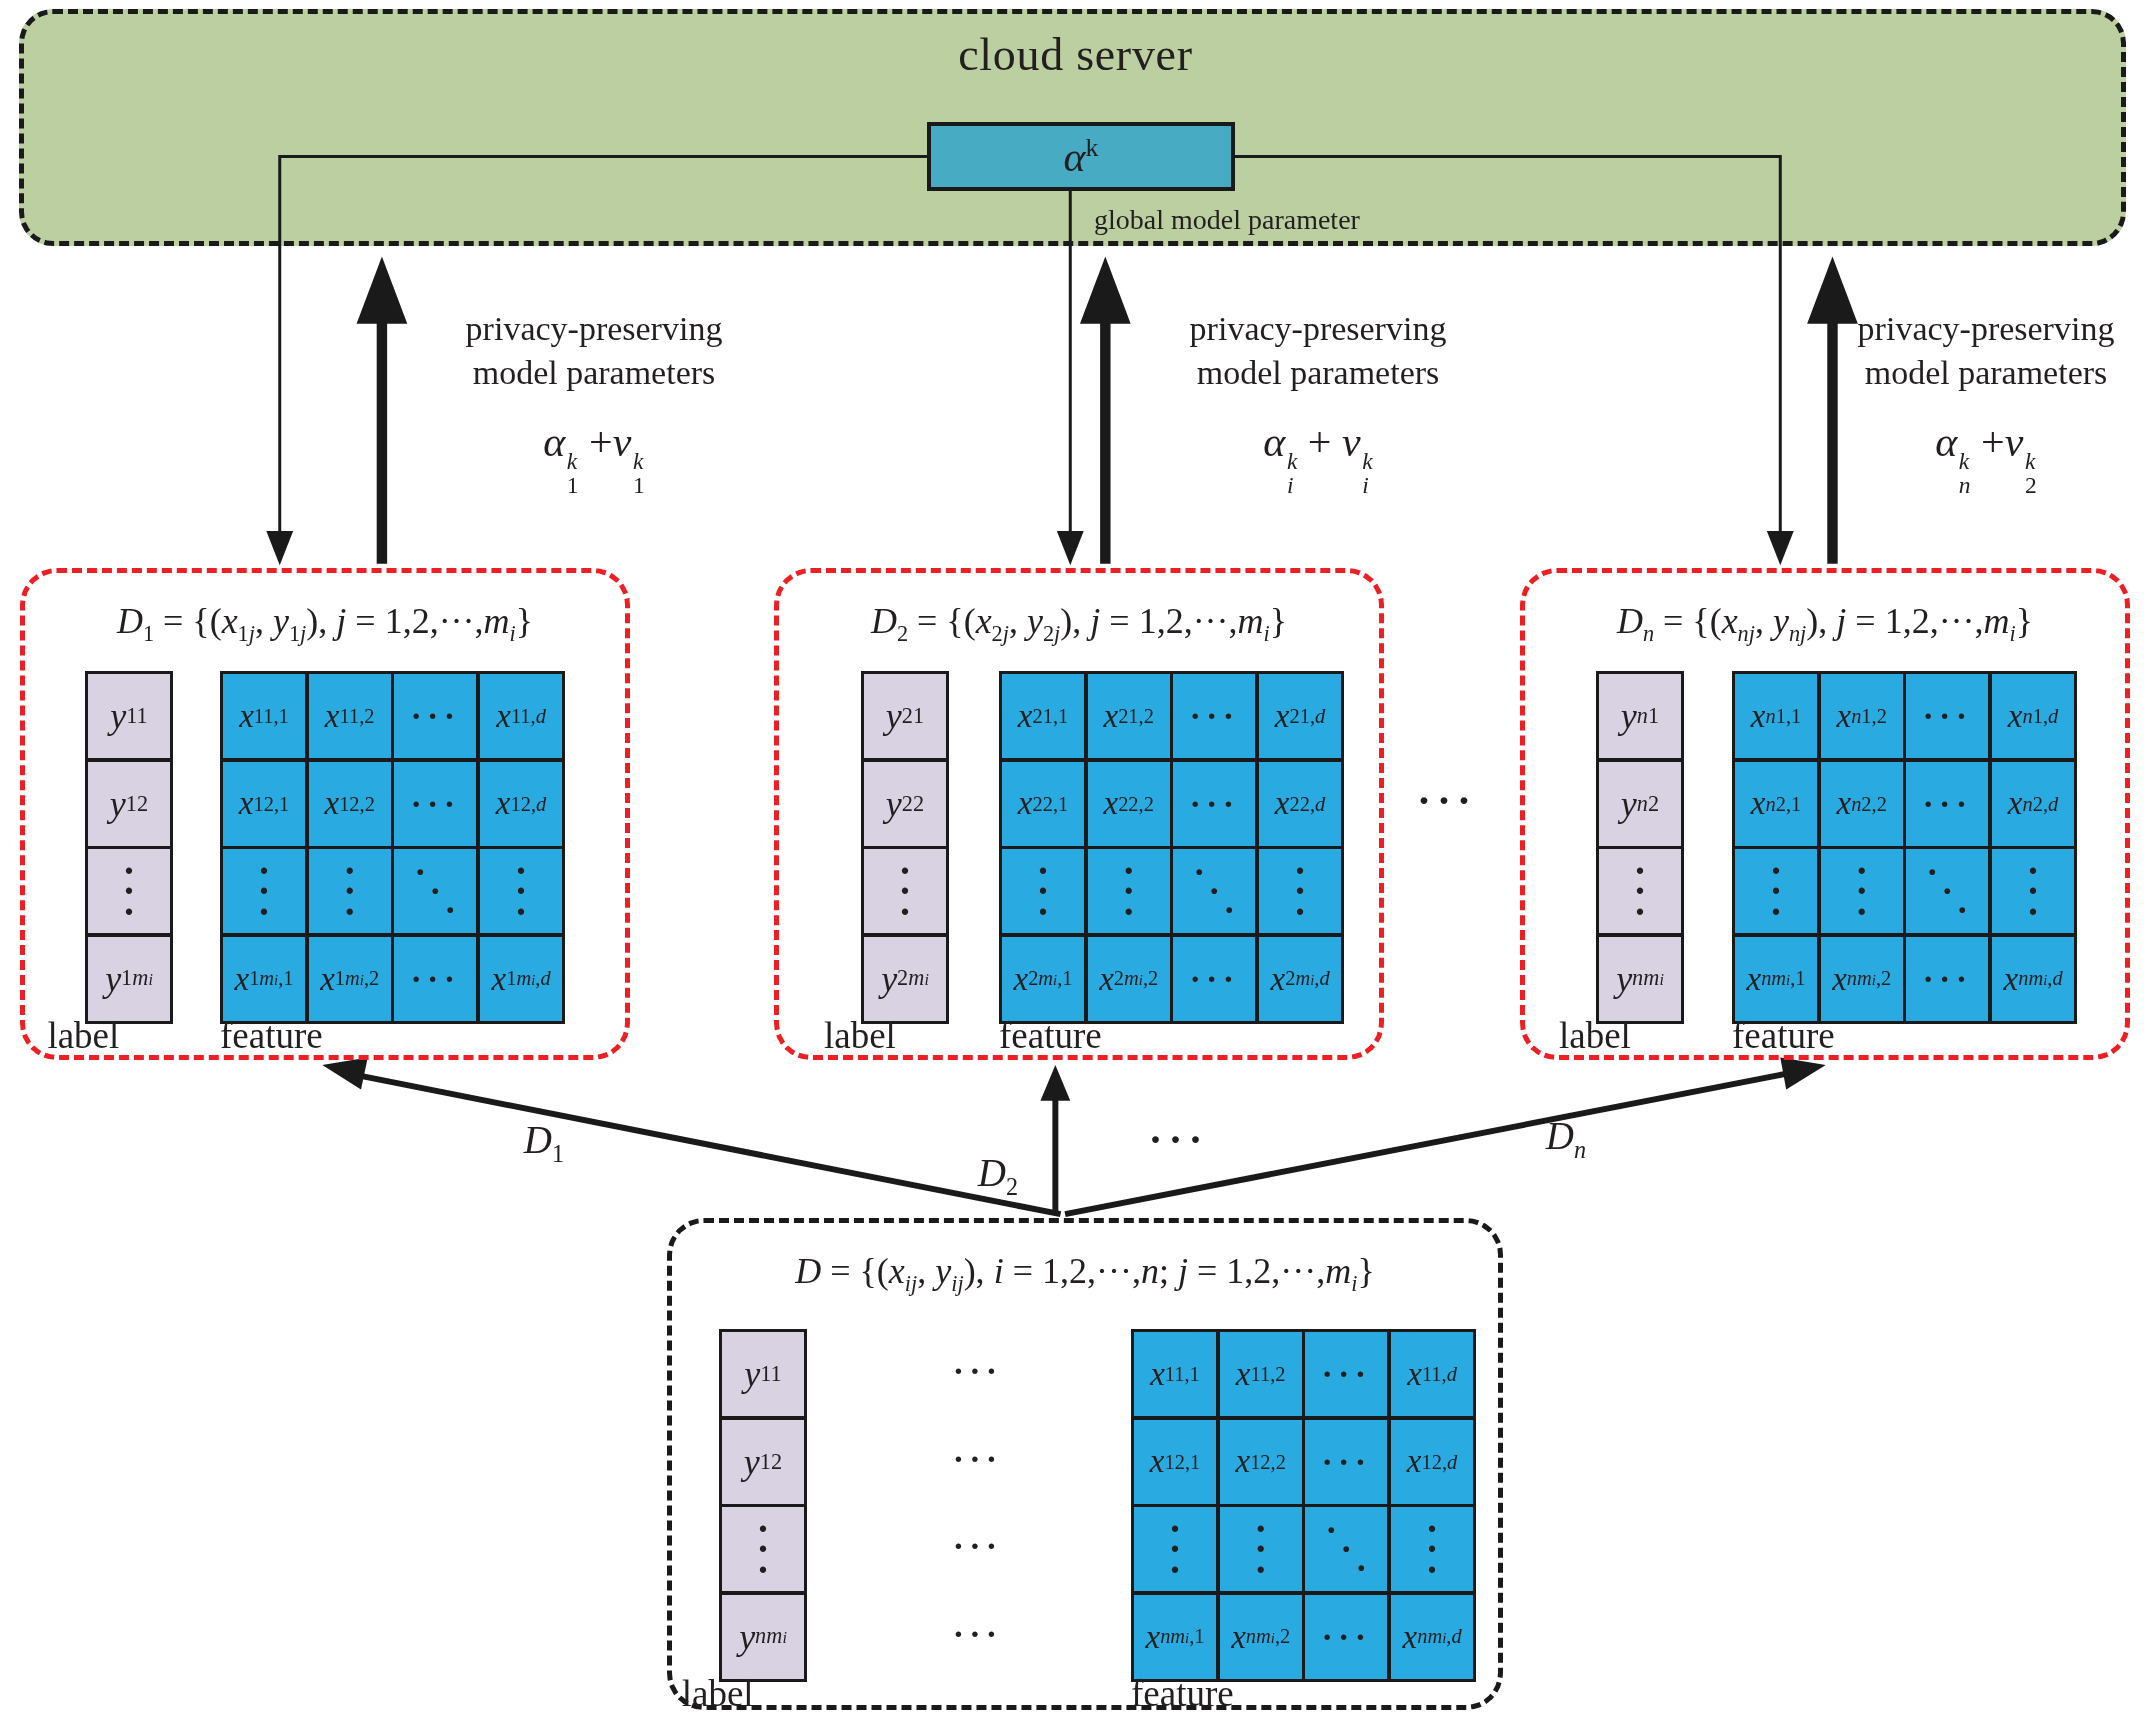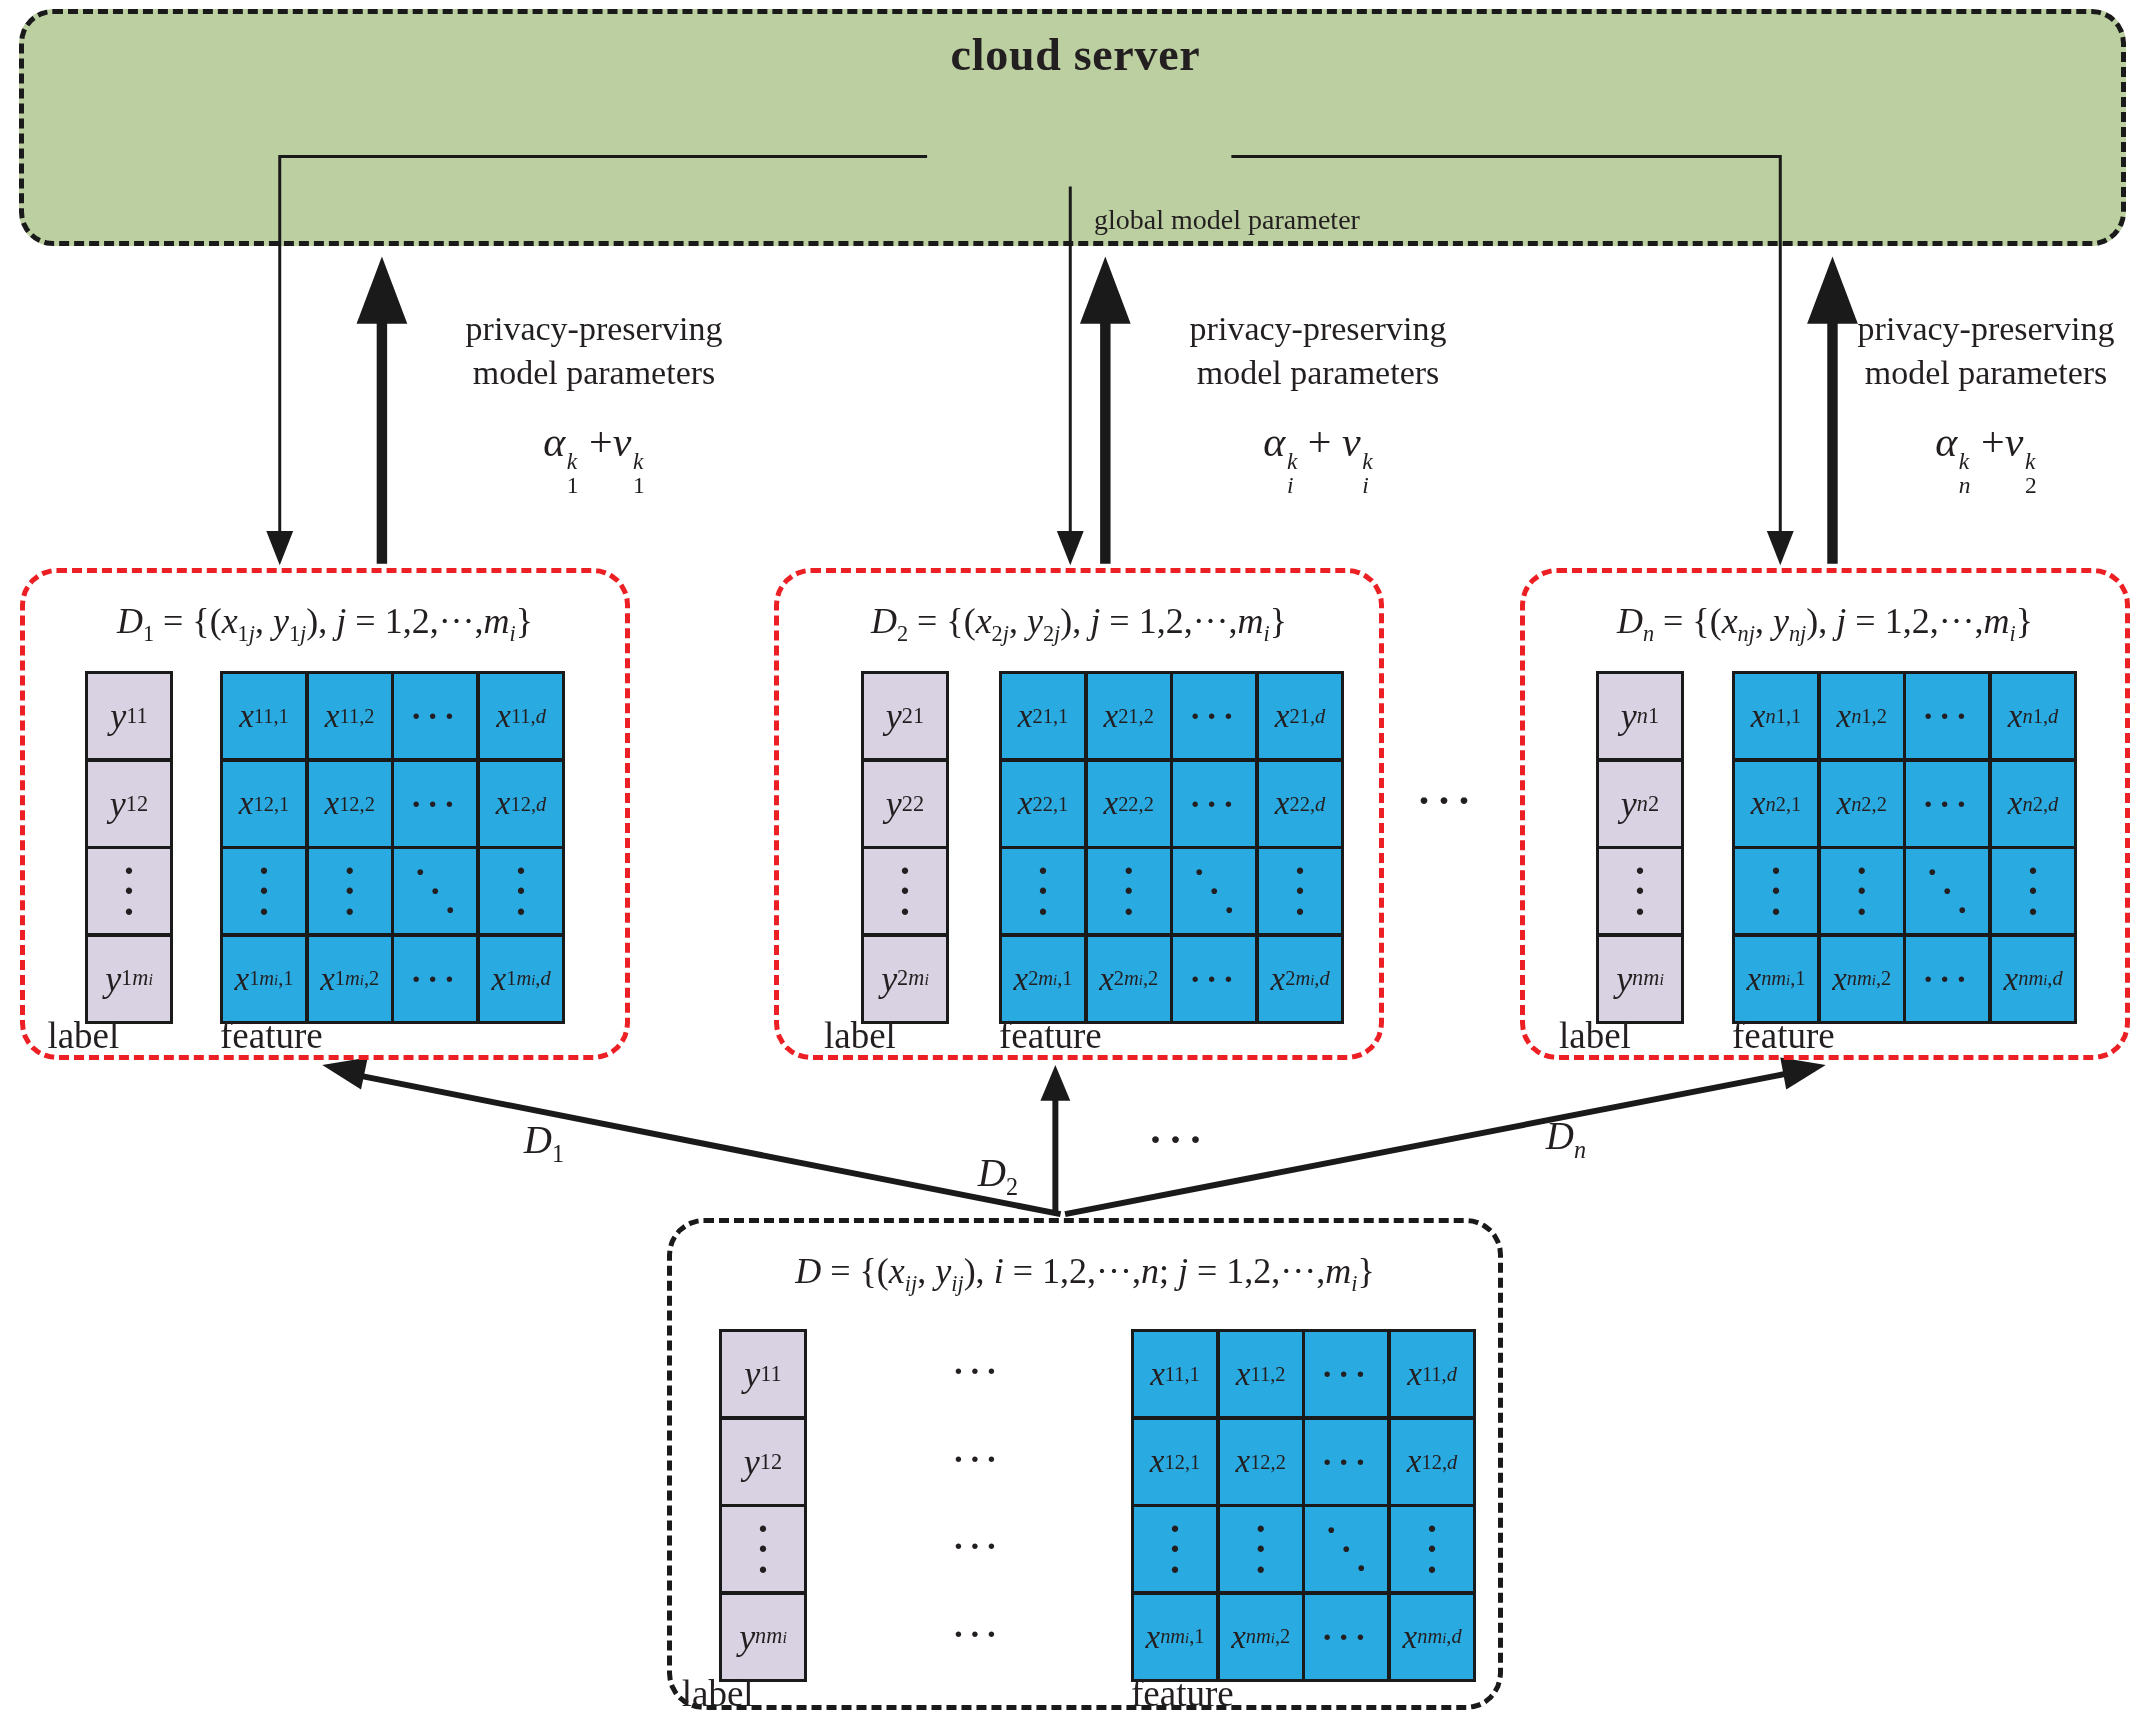--- a/index.html
+++ b/index.html
@@ -3,21 +3,21 @@
 <meta charset="utf-8">
 <style>
   html,body{margin:0;padding:0;background:#fff}
   #canvas{position:relative;width:2151px;height:1728px;background:#ffffff;
           font-family:"Liberation Serif",serif;color:#231f20;overflow:hidden}
 
   
   .green-box{position:absolute;left:18.6px;top:9px;width:2097px;height:227px;
              background:#bccfa0;border:5.2px dashed #1a1a1a;border-radius:34px}
   .cloud-title{position:absolute;left:0;right:0;top:28px;text-align:center;
-               font-size:46px;font-weight:bold;letter-spacing:0.7px}
+               font-size:46px;font-weight:normal;letter-spacing:0.7px}
   .alpha-box{position:absolute;left:927px;top:122px;width:300px;height:61px;
              background:#46abc3;border:4.5px solid #1a1a1a;display:flex;
              align-items:center;justify-content:center;font-size:42px}
   .global-label{position:absolute;left:1094px;top:204px;font-size:28px}
 
   
   #wires{position:absolute;left:0;top:0;pointer-events:none}
 
   
   .ann{position:absolute;width:358px;text-align:center;font-size:34px;line-height:1.3}
@@ -107,20 +107,23 @@
         <polygon points="1415,1428 1395,1476 1435,1476" stroke="none"></polygon>
       </g>
       <g>
         <path d="M1428 1628 L2394 1440" fill="none" stroke-width="8"></path>
         <polygon points="2448,1428 2387,1418 2395,1461" stroke="none"></polygon>
       </g>
     </g>
   </svg>
 
   <div class="cloud-title">cloud server</div>
+  <div class="alpha-box">
+    <span><i class="mb">α</i><sup class="msup">k</sup></span>
+  </div>
   <div class="global-label">global model parameter</div>
 
   <div class="ann" style="left:415px;top:307px">
     <div>privacy-preserving</div>
     <div>model parameters</div>
     <div class="formula"><i class="mb">α</i><span class="stk">
           <b>k</b>
           <b>1</b>
         </span><span class="mt"> +</span><i class="mb">v</i><span class="stk">
           <b>k</b>

